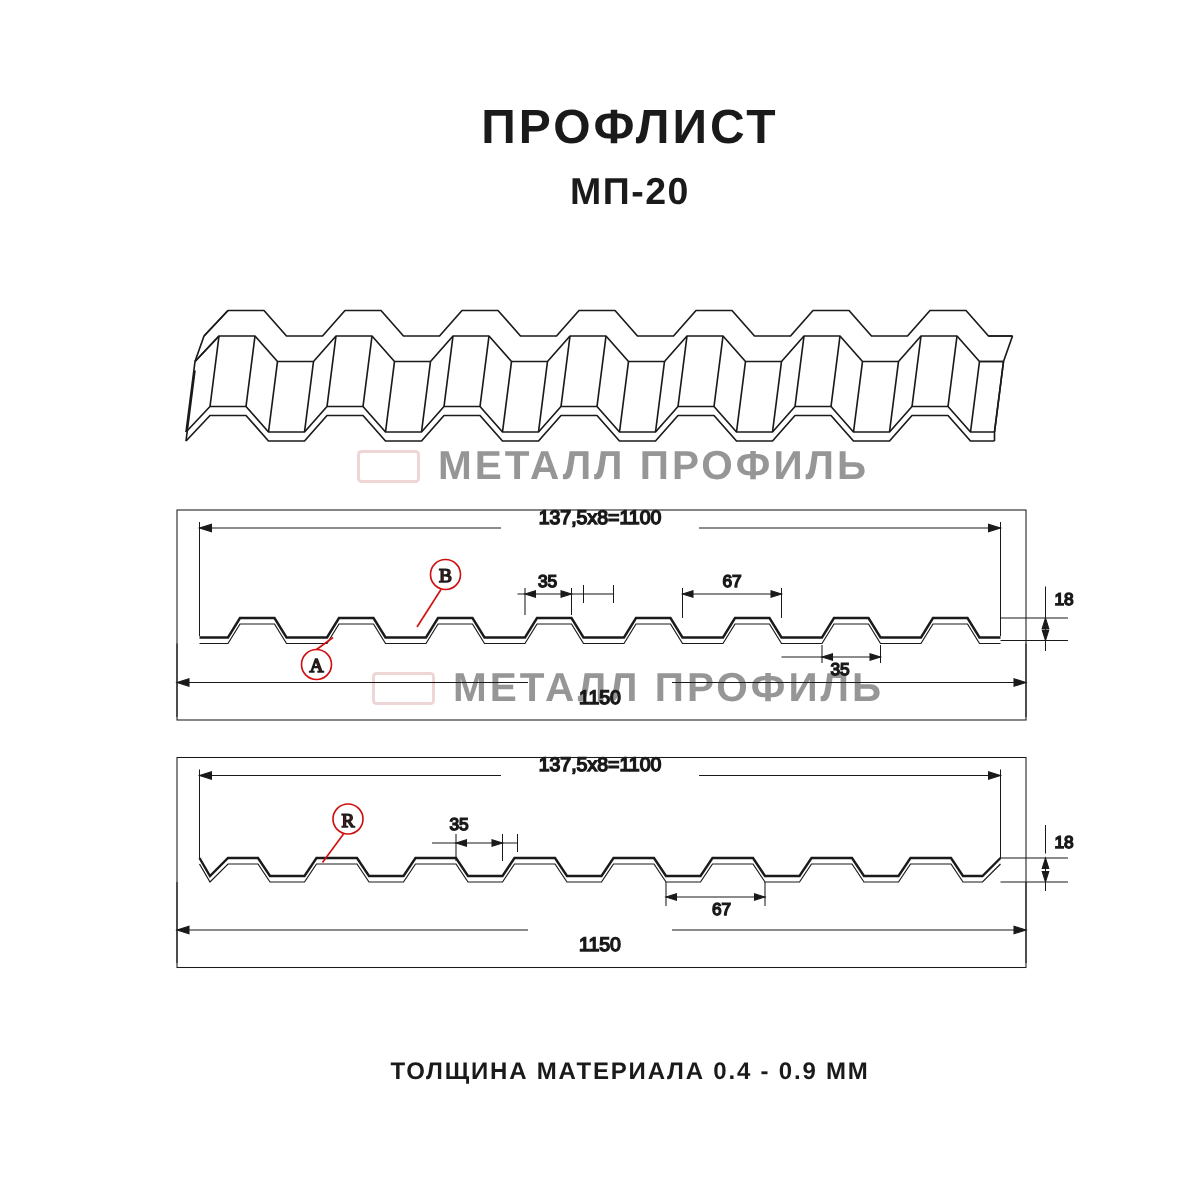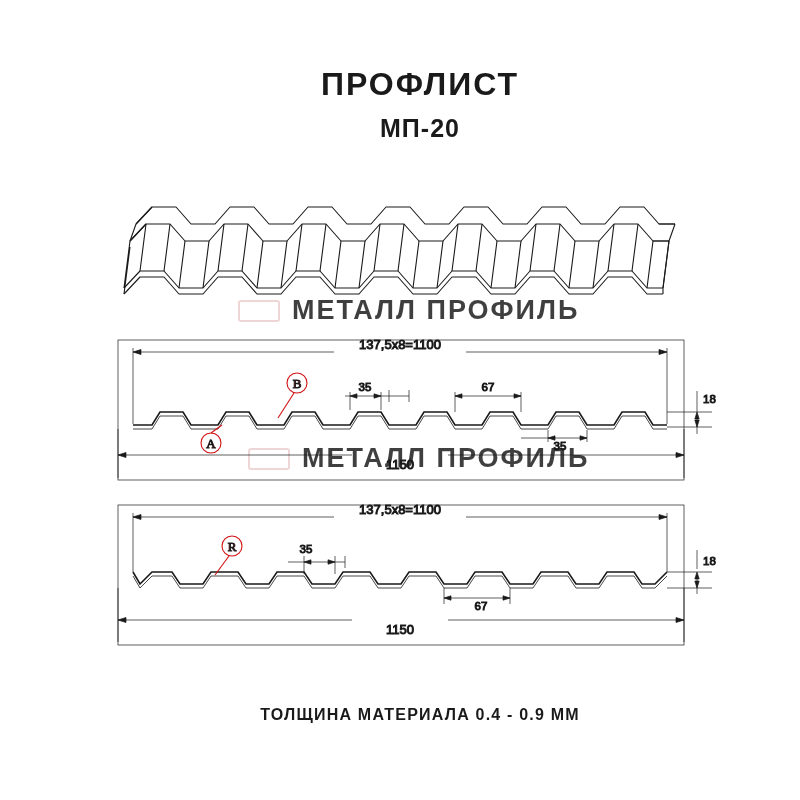--- a/index.html
+++ b/index.html
@@ -43,21 +43,21 @@
   }
   #footer-note {
     top: 706px;
     font-size: 16px;
     letter-spacing: 1.2px;
   }
   .wm {
     position: absolute;
     font-family: "Liberation Sans", sans-serif;
     font-weight: bold;
-    color: #000000;
+    color: #737373;
     opacity: 0.75;
     font-size: 27px;
     letter-spacing: 2px;
     white-space: nowrap;
     pointer-events: none;
     user-select: none;
   }
   #wm-1 { left: 238px; top: 295px; }
   #wm-2 { left: 248px; top: 443px; }
   .wm-mark {

